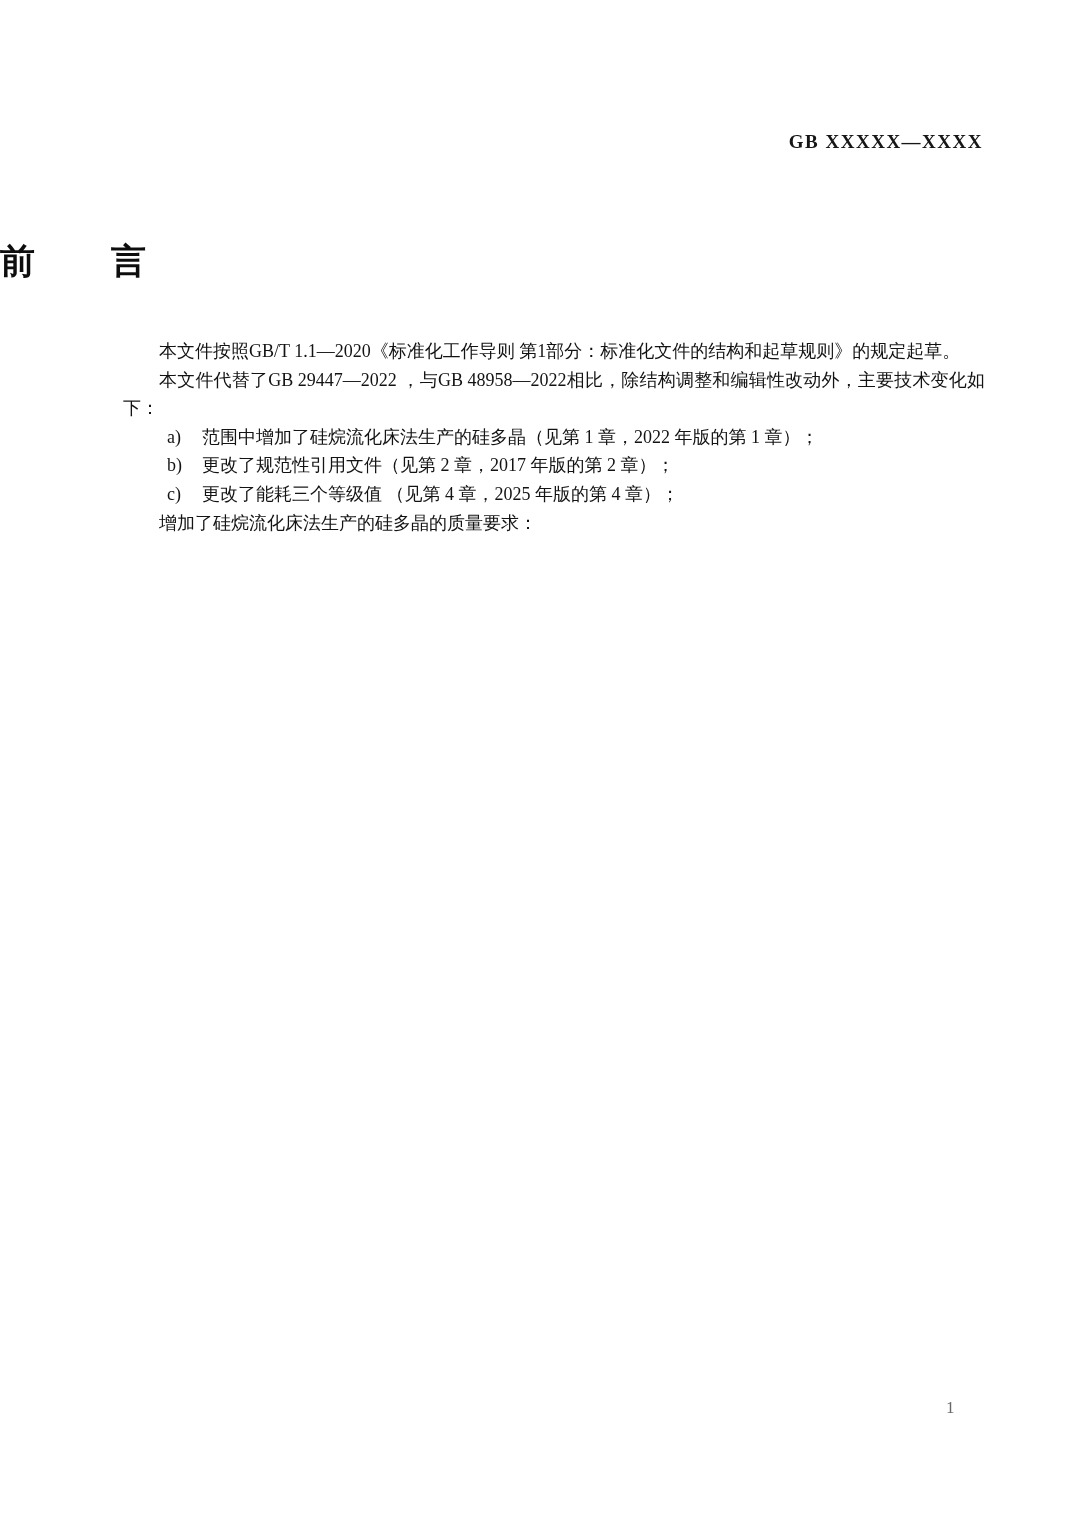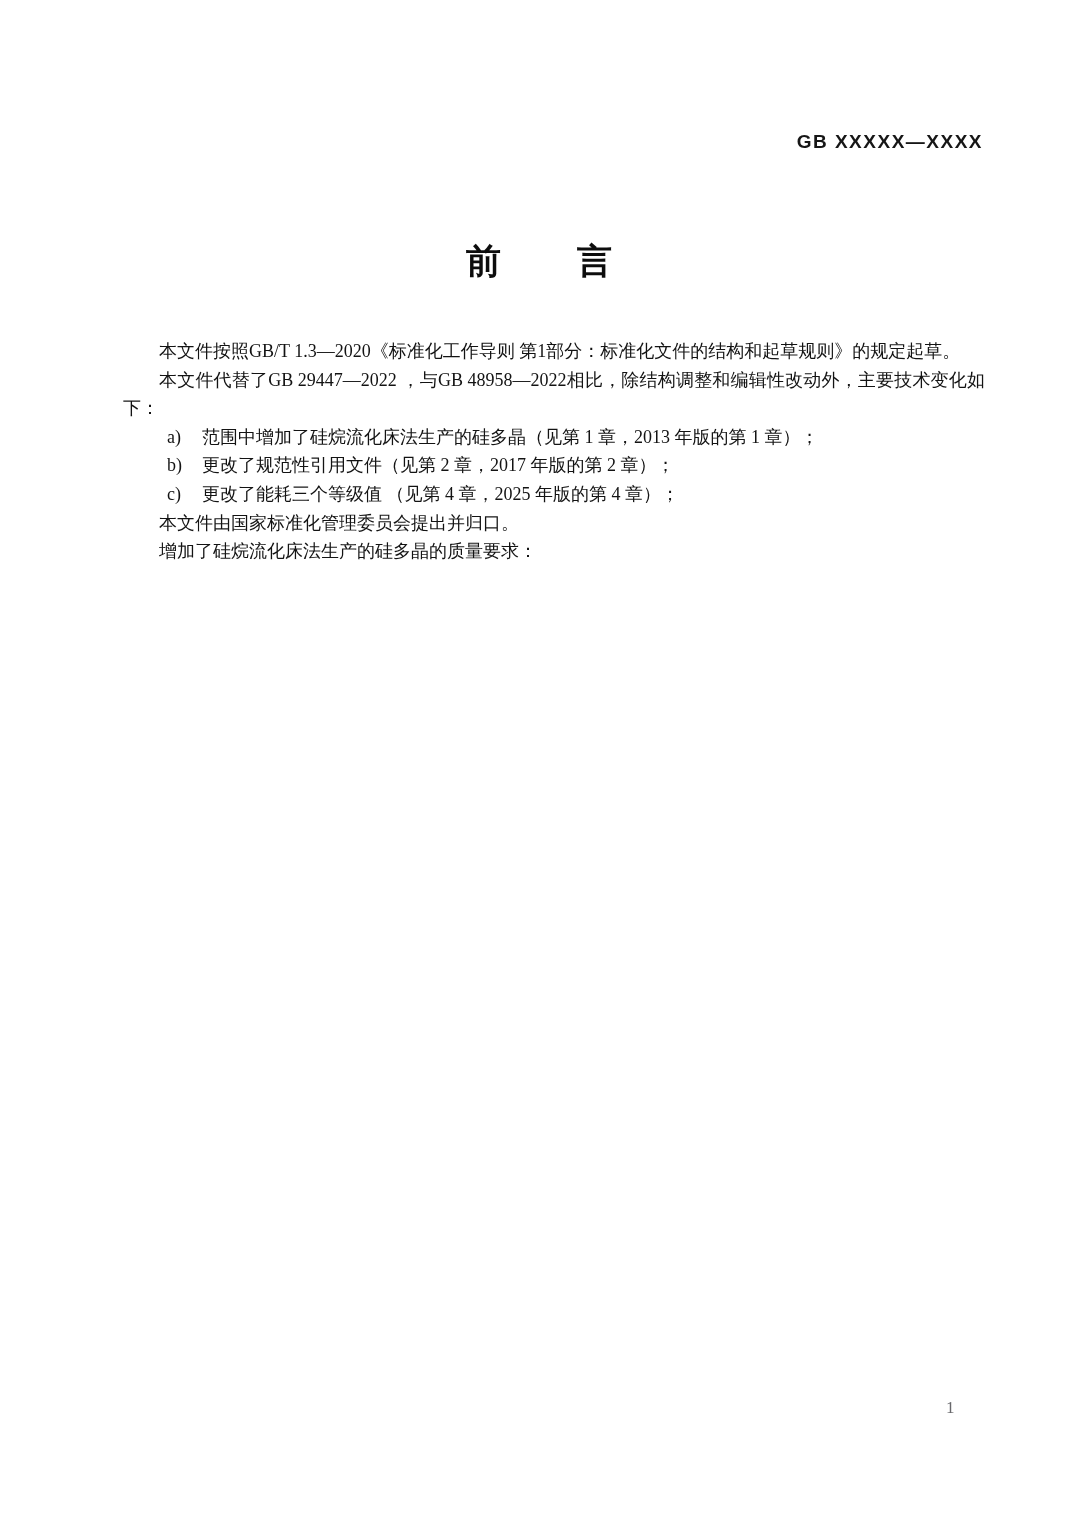--- a/index.html
+++ b/index.html
@@ -13,33 +13,32 @@
     height: 1527px;
     margin: 0 auto;
     background: #ffffff;
     overflow: hidden;
     color: #111111;
   }
   .header-code {
     position: absolute;
     top: 131px;
     right: 97px;
-    font-family: Liberation Sans, sans-serif;
+    font-family: Liberation Serif, serif;
     font-size: 19px;
     font-weight: 600;
     letter-spacing: 1.5px;
     color: #161616;
     white-space: nowrap;
   }
   .doc-title {
     position: absolute;
     top: 238px;
     left: 0;
     width: 100%;
-    text-align: center;
     font-family: "Liberation Sans", "DejaVu Sans", sans-serif;
     font-size: 35px;
     font-weight: 700;
     color: #0d0d0d;
     letter-spacing: 2px;
     white-space: pre;
   }
   .body-text {
     position: absolute;
     top: 337px;
@@ -77,33 +76,32 @@
 <body>
 
 <div class="page">
 
   <div class="header-code">GB XXXXX—XXXX</div>
 
   <div class="doc-title">前　　言</div>
 
   <div class="body-text">
 
-    <p class="para">本文件按照GB/T 1.3—2020《标准化工作导则 第1部分：标准化文件的结构和起草规则》的规定起草。</p>
+    <p class="para">本文件按照GB/T 1.1—2020《标准化工作导则 第1部分：标准化文件的结构和起草规则》的规定起草。</p>
 
     <p class="para">本文件代替了GB 29447—2022 ，与GB 48958—2022相比，除结构调整和编辑性改动外，主要技术变化如下：</p>
 
-    <p class="change-item"><span class="change-label">a)</span><span>范围中增加了硅烷流化床法生产的硅多晶（见第 1 章，2013 年版的第 1 章）；</span></p>
+    <p class="change-item"><span class="change-label">a)</span><span>范围中增加了硅烷流化床法生产的硅多晶（见第 1 章，2022 年版的第 1 章）；</span></p>
 
     <p class="change-item"><span class="change-label">b)</span><span>更改了规范性引用文件（见第 2 章，2017 年版的第 2 章）；</span></p>
 
     <p class="change-item"><span class="change-label">c)</span><span>更改了能耗三个等级值 （见第 4 章，2025 年版的第 4 章）；</span></p>
 
 
 
-    <p class="para">本文件由国家标准化管理委员会提出并归口。</p>
 
     <p class="para">增加了硅烷流化床法生产的硅多晶的质量要求：</p>
 
 
   </div>
 
   <div class="page-number">1</div>
 
 </div>
 

